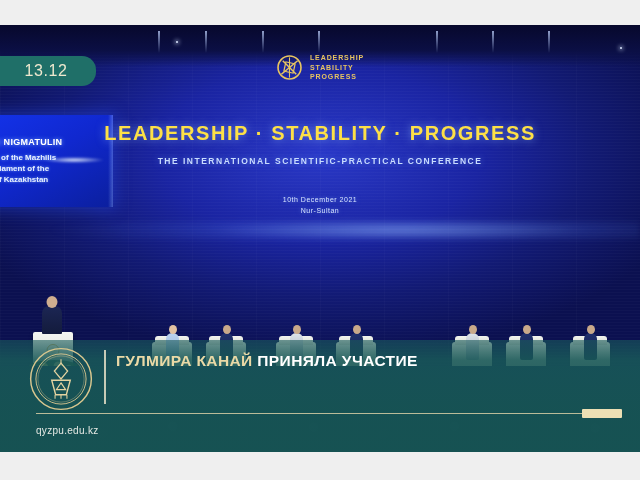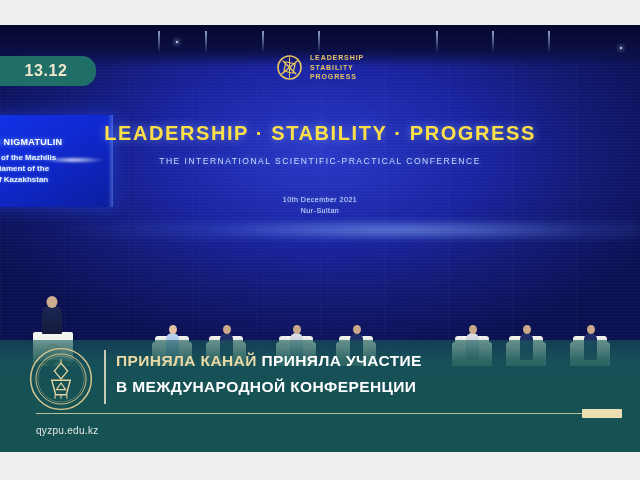--- a/index.html
+++ b/index.html
@@ -213,21 +213,21 @@
     font-size: 20px;
     font-weight: 700;
     letter-spacing: 1.6px;
     color: #fde047;
     text-shadow: 0 0 10px rgba(150,195,255,.65);
     white-space: nowrap;
   }
   .subhead {
     margin-top: 11px;
     font-size: 8.5px;
-    font-weight: 400;
+    font-weight: 700;
     letter-spacing: 1.5px;
     color: #c9dcff;
     text-shadow: 0 0 6px rgba(130,180,255,.5);
     white-space: nowrap;
   }
   .meta {
     margin-top: 28px;
     font-size: 7px;
     font-weight: 500;
     letter-spacing: .5px;
@@ -447,21 +447,21 @@
     background: #1f6f68;
     border-radius: 0 14px 14px 0;
     z-index: 50;
     display: flex;
     align-items: center;
     justify-content: center;
   }
   #date-badge .dval {
     color: #efe8cf;
     font-size: 16px;
-    font-weight: 700;
+    font-weight: 400;
     letter-spacing: .6px;
     padding-left: 10px;
   }
 </style>
 </head>
 <body>
 
 <div id="stage">
 
   <div id="video">
@@ -564,22 +564,21 @@
         <path d="M50 56 L57 66 L43 66 Z" fill="none" stroke="#e4d3a0" stroke-width="1.8"></path>
         <line x1="50" y1="20" x2="50" y2="26" stroke="#e4d3a0" stroke-width="1.6"></line>
         <line x1="41" y1="74" x2="41" y2="80" stroke="#e4d3a0" stroke-width="1.6"></line>
         <line x1="50" y1="74" x2="50" y2="80" stroke="#e4d3a0" stroke-width="1.6"></line>
         <line x1="59" y1="74" x2="59" y2="80" stroke="#e4d3a0" stroke-width="1.6"></line>
       </svg>
 
       <div class="caption-rule"></div>
 
       <div class="caption">
-        <div class="caption-line"><span class="caption-name">ПРИНЯЛА КАНАЙ</span><span> ПРИНЯЛА УЧАСТИЕ</span></div>
-        <div class="caption-line">В МЕЖДУНАРОДНОЙ КОНФЕРЕНЦИИ</div>
+        <div class="caption-line"><span class="caption-name">ГУЛМИРА КАНАЙ</span><span> ПРИНЯЛА УЧАСТИЕ</span></div>
       </div>
 
       <div class="site-rule"></div>
       <div class="site-rule-cap"></div>
       <div class="site-url">qyzpu.edu.kz</div>
     </div>
 
     <div id="date-badge">
       <span class="dval">13.12</span>
     </div>

